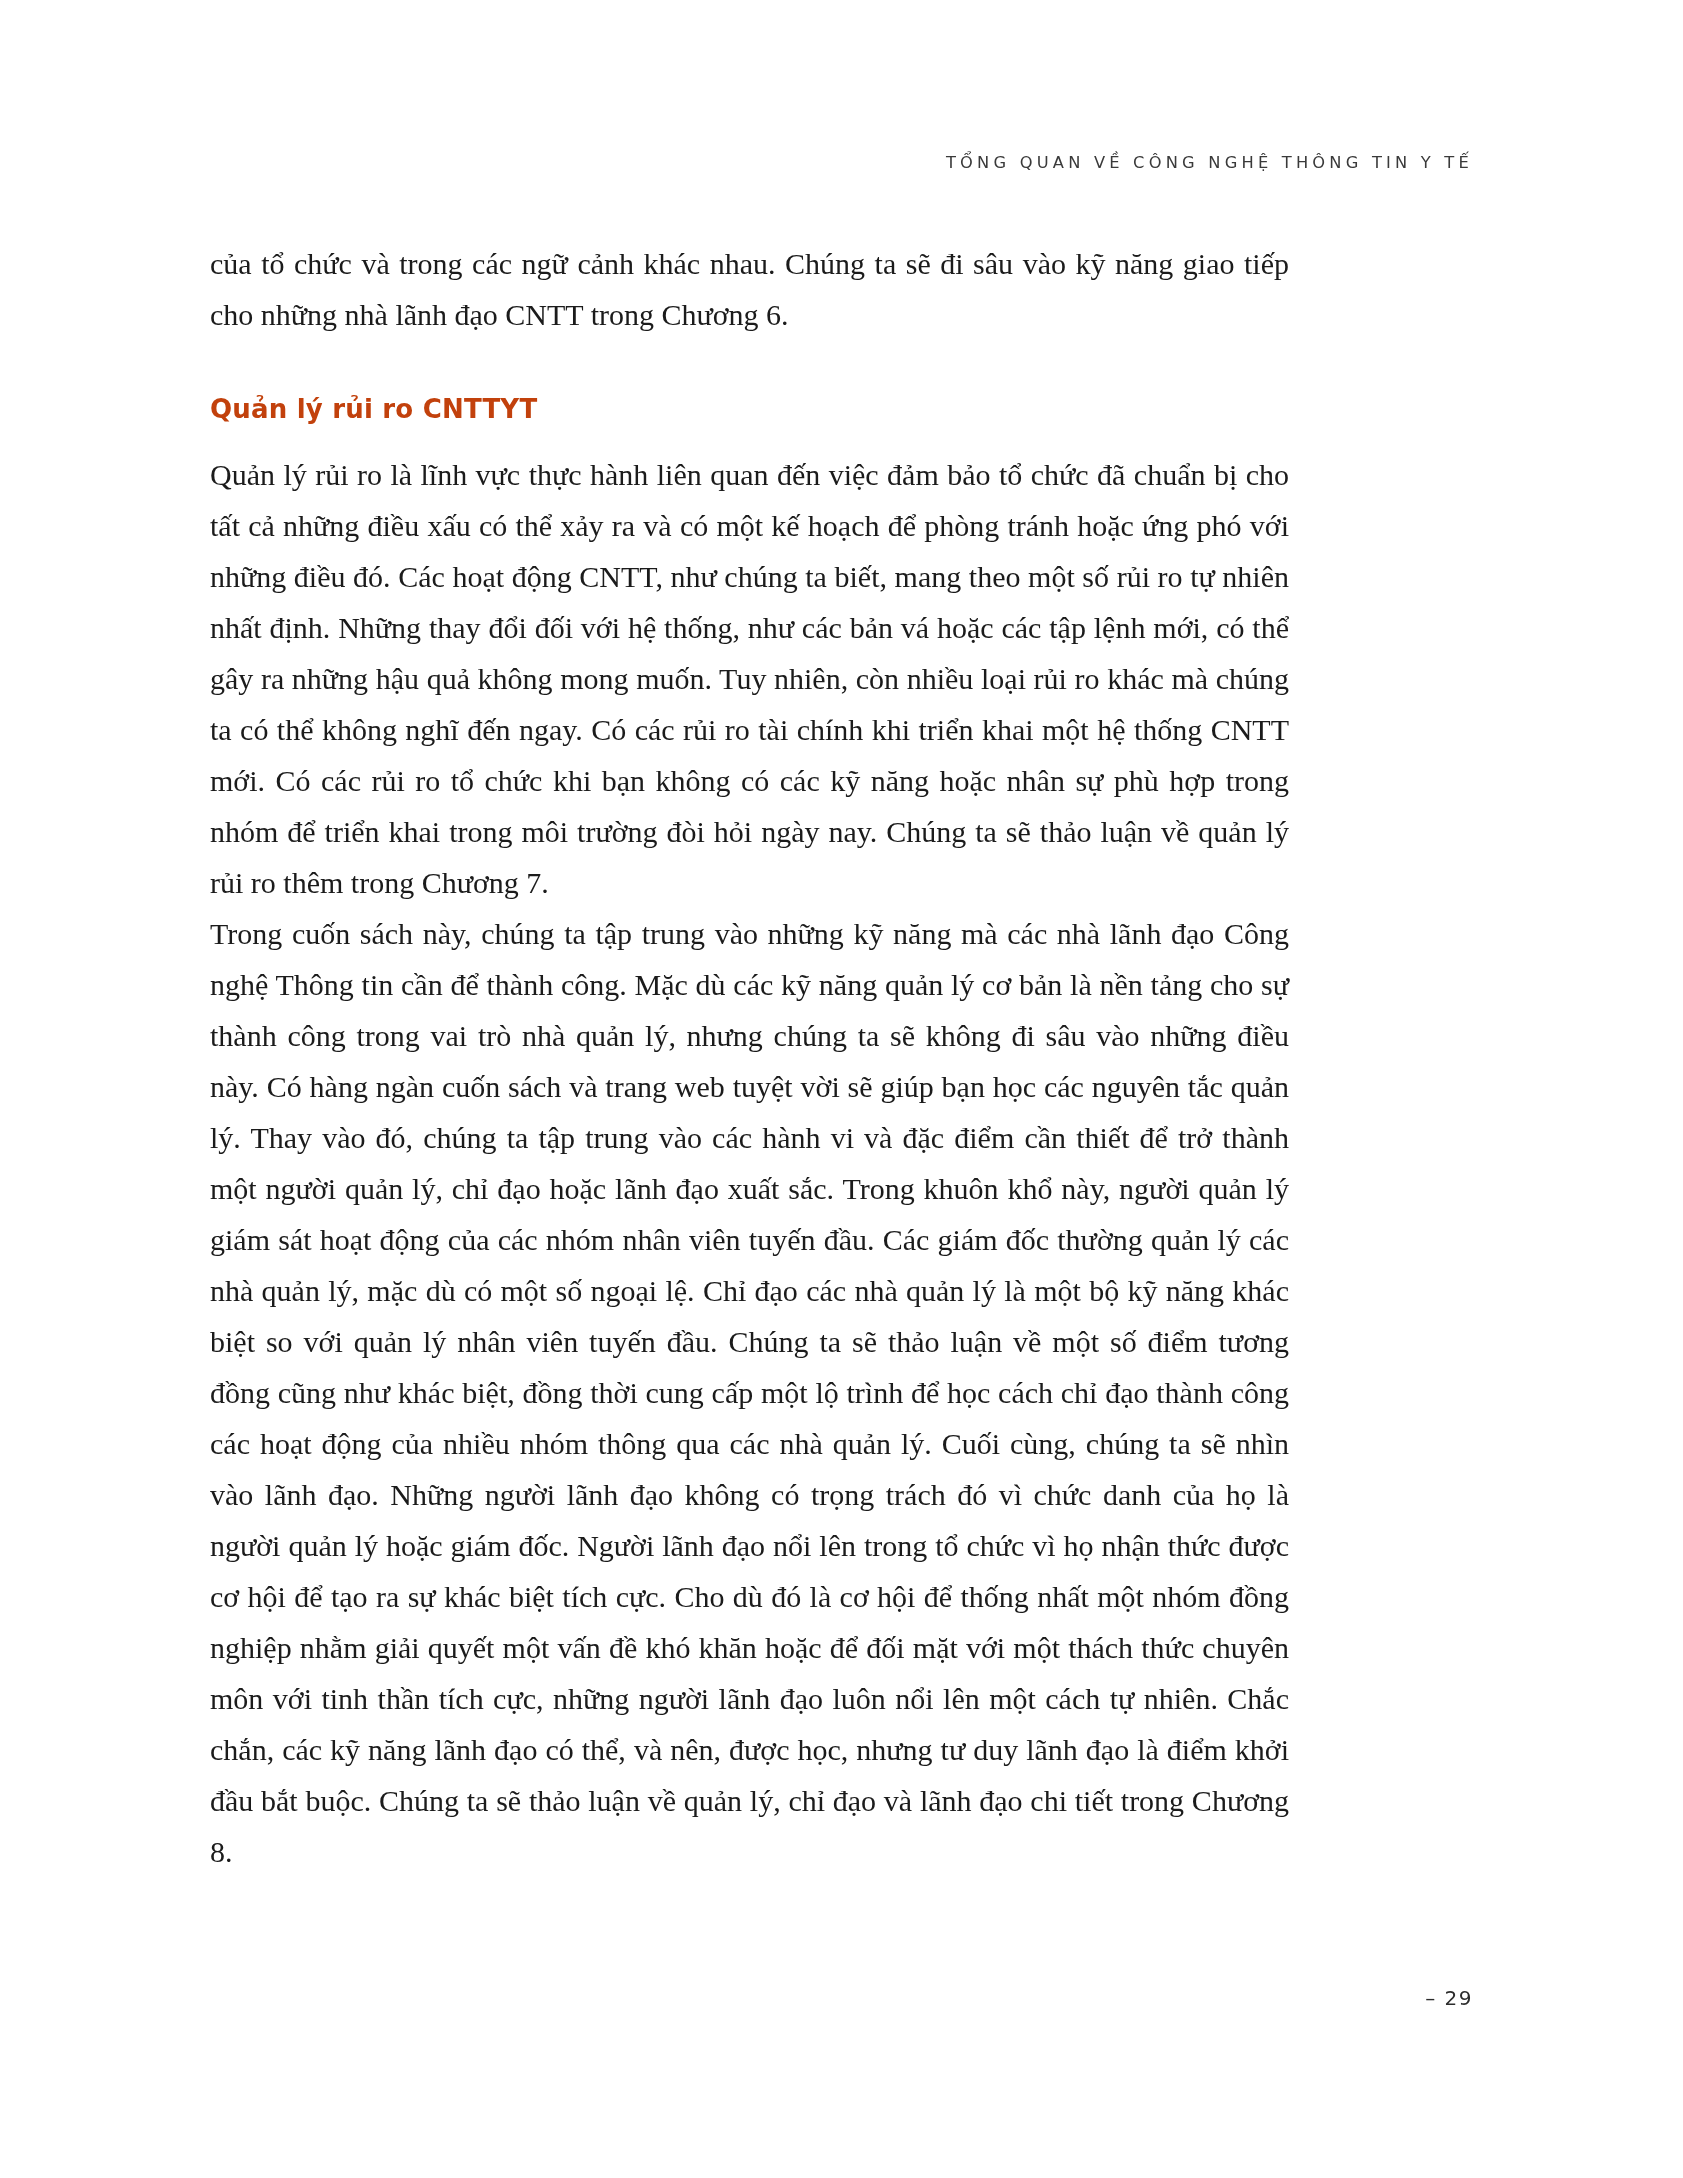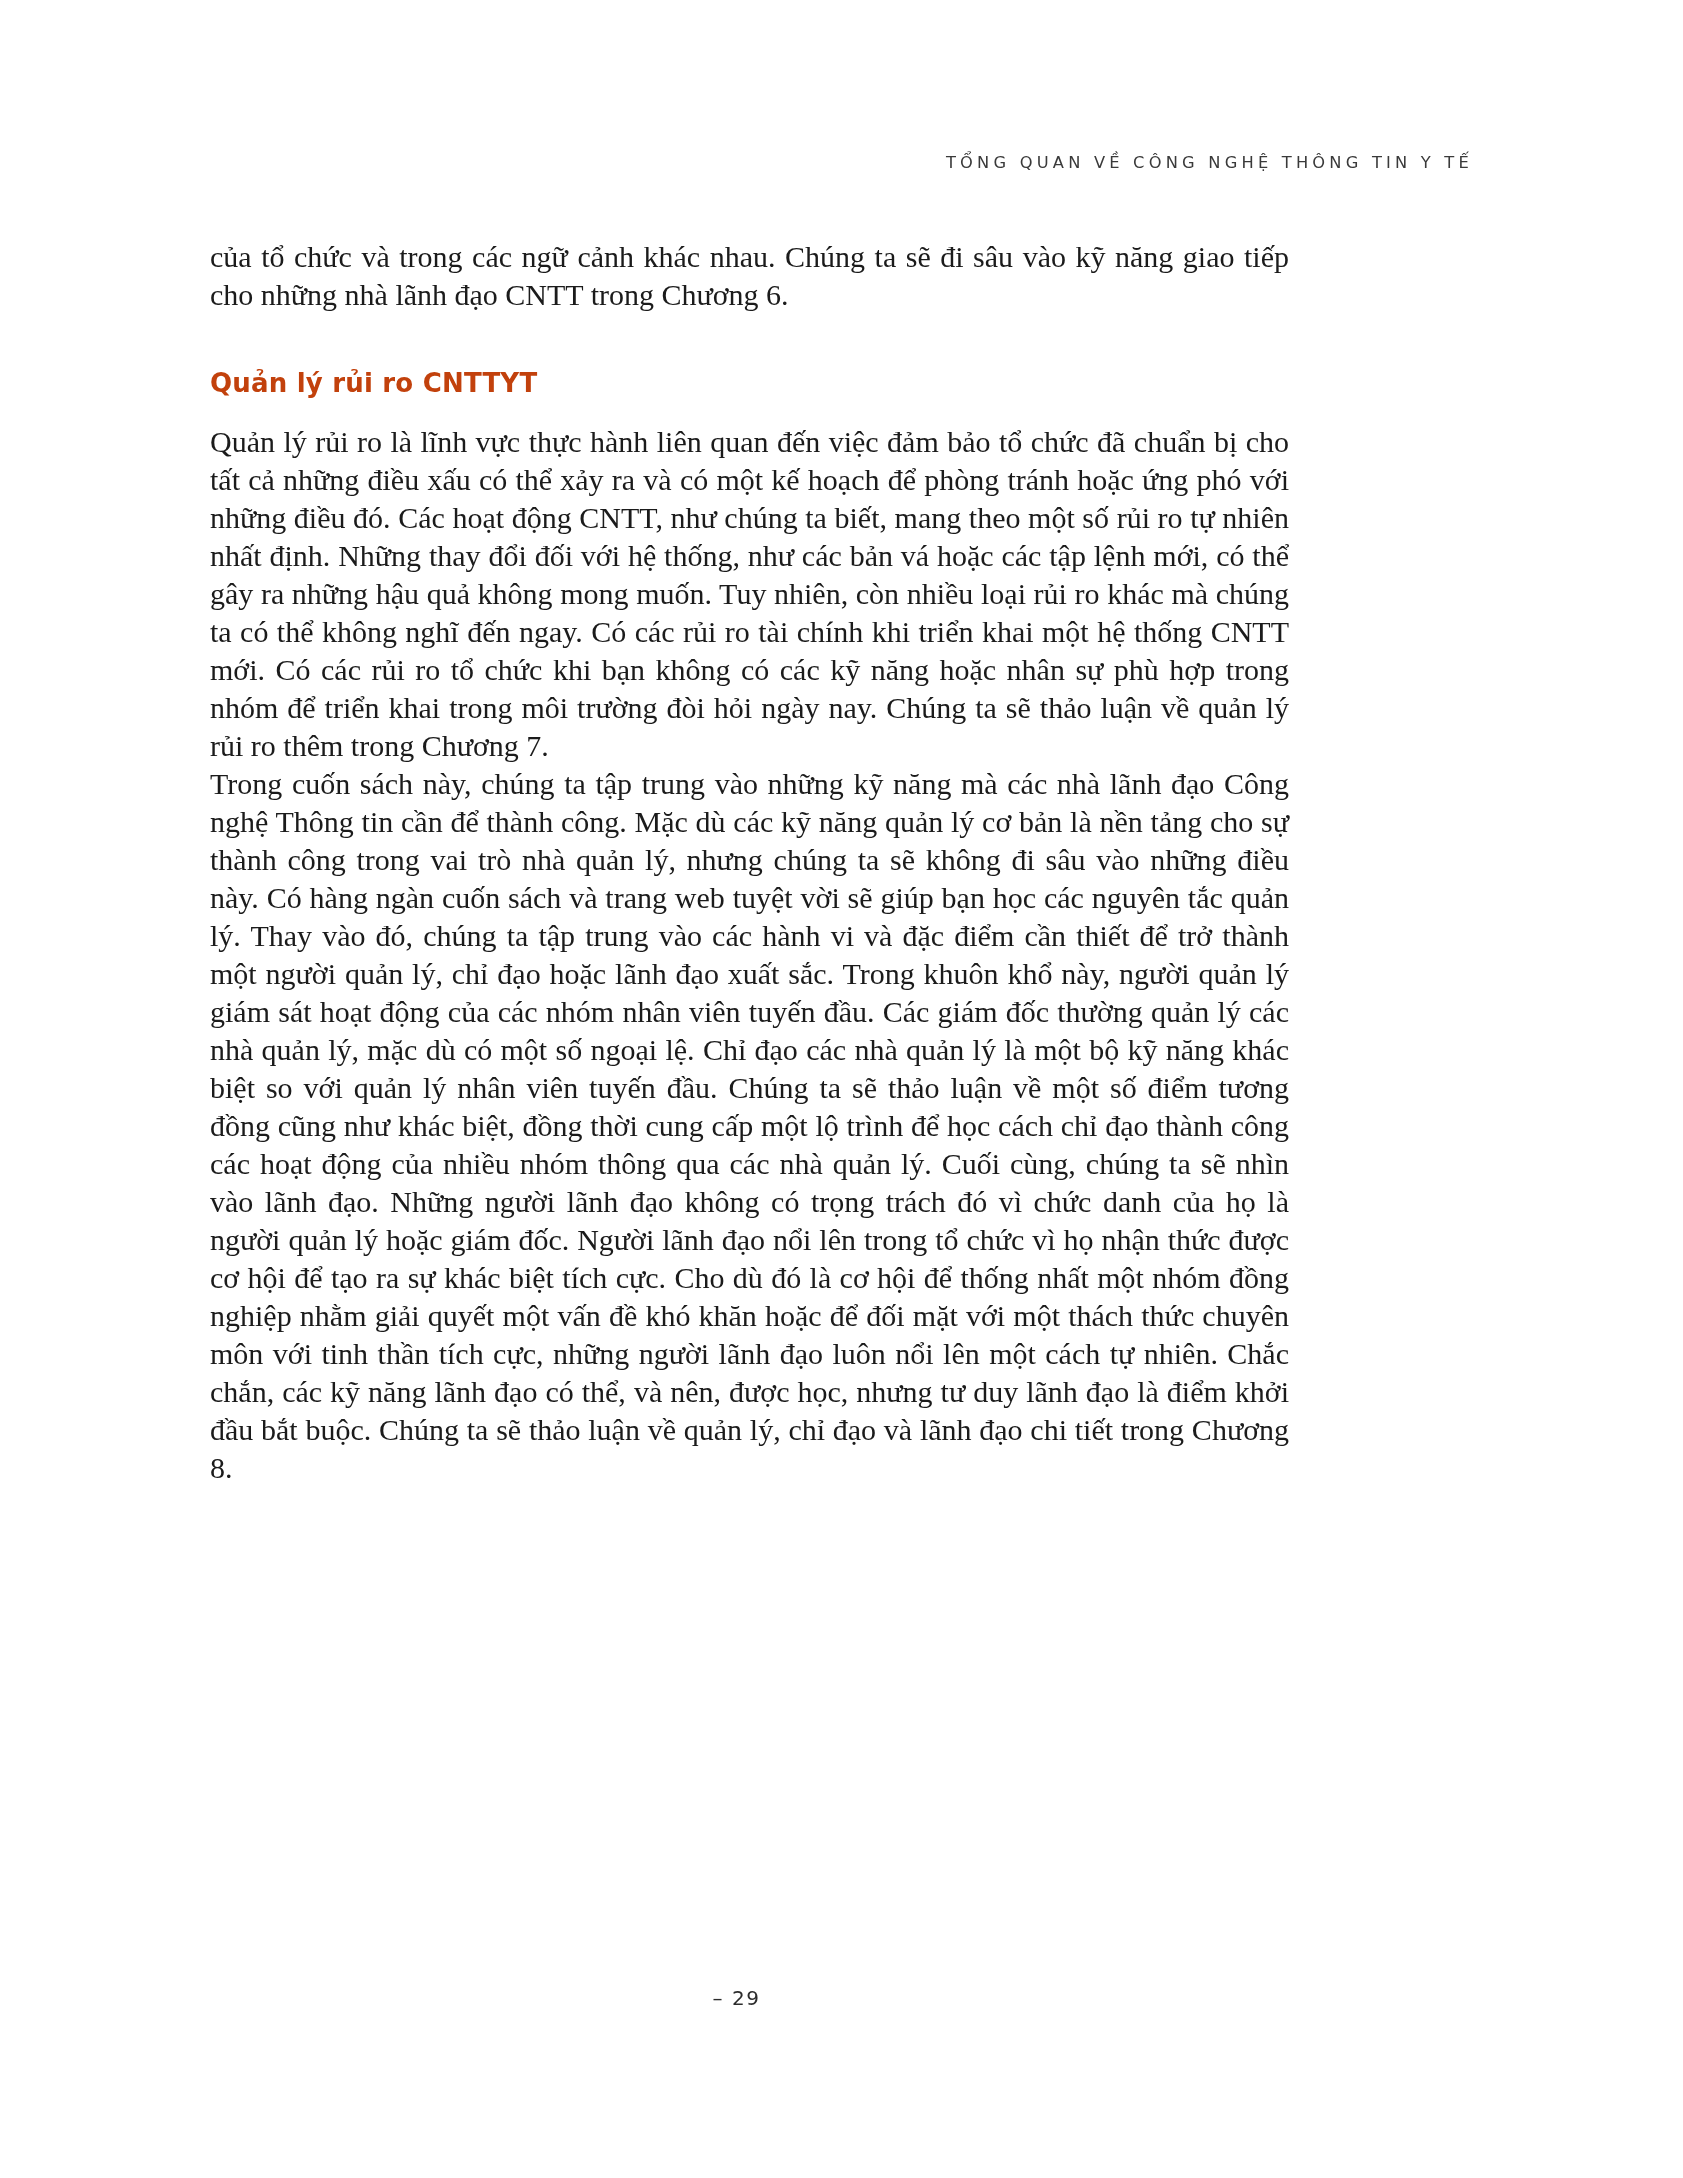--- a/index.html
+++ b/index.html
@@ -33,41 +33,41 @@
   }
   .content {
     position: absolute;
     top: 238px;
     left: 210px;
     width: 1079px;
   }
   p.body-text {
     margin: 0 0 0 0;
     font-size: 30px;
-    line-height: 38px;
+    line-height: 51px;
     text-align: justify;
     text-justify: inter-word;
     hyphens: none;
     color: #1b1b1b;
   }
   h2.section-heading {
     font-family: "DejaVu Sans", sans-serif;
     font-size: 26px;
     font-weight: bold;
     letter-spacing: 0.2px;
     color: #c2410c;
     margin: 51px 0 22px 0;
     line-height: 36px;
   }
   .folio {
     position: absolute;
     bottom: 168px;
     left: 0;
     right: 210px;
-    text-align: center;
+    text-align: right;
     font-family: "DejaVu Sans", sans-serif;
     font-size: 20px;
     letter-spacing: 1.5px;
     color: #2c2c2c;
   }
 </style>
 </head>
 <body>
 
 <div class="page">

